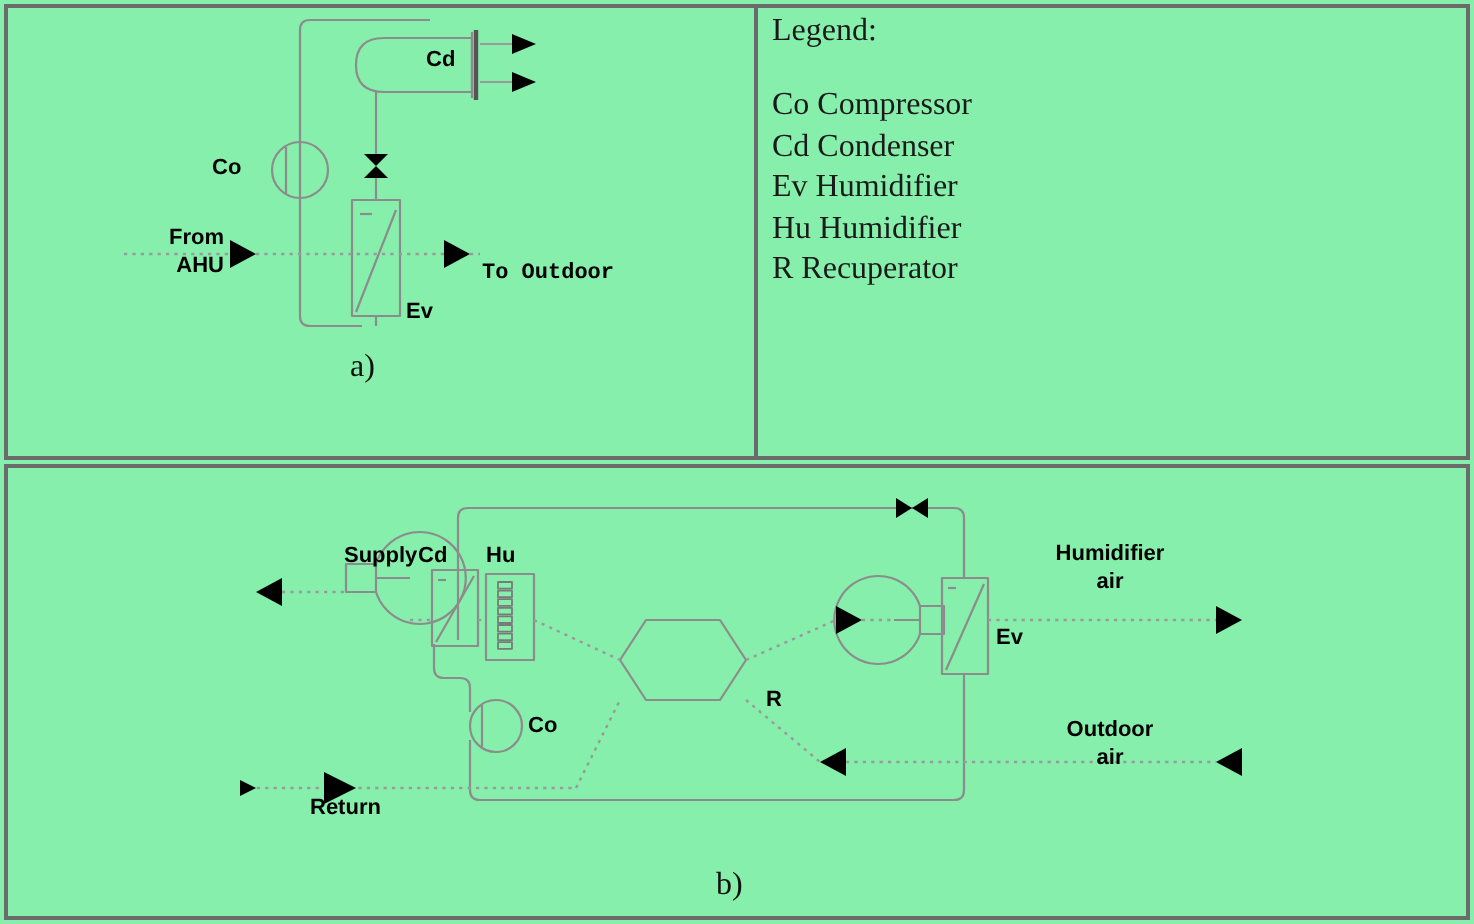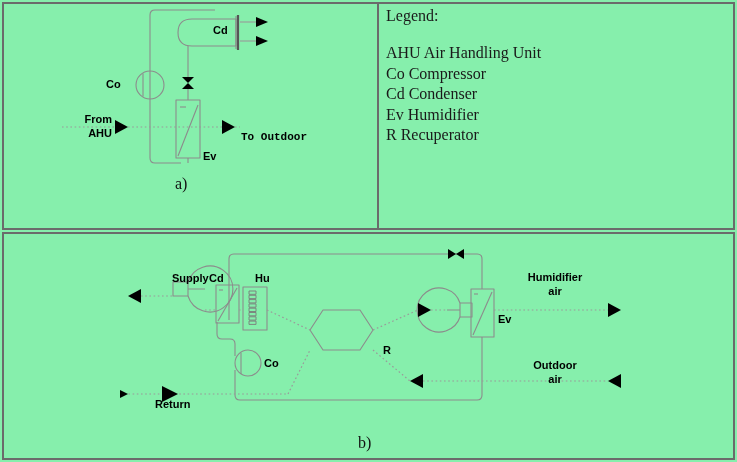--- a/index.html
+++ b/index.html
@@ -206,37 +206,37 @@
 
       <path d="M423,374 L410,381 L423,388 Z"></path>
 
       <path d="M621,374 L608,381 L621,388 Z"></path>
     </g>
   </svg>
 
   <div class="legend-box">
     <div class="legend-title">Legend:</div>
     <div class="legend-gap"></div>
-    <div class="legend-line">AHU Air Handling Unit</div>
     <div class="legend-line">Co Compressor</div>
     <div class="legend-line">Cd Condenser</div>
     <div class="legend-line">Ev Humidifier</div>
+    <div class="legend-line">Hu Humidifier</div>
     <div class="legend-line">R Recuperator</div>
   </div>
 
   <div class="dlab" style="left:213px;top:24px;">Cd</div>
   <div class="dlab" style="left:106px;top:78px;">Co</div>
   <div class="dlab" style="left:203px;top:150px;">Ev</div>
   <div class="dlab r" style="left:56px;top:113px;width:56px;">From</div>
   <div class="dlab r" style="left:56px;top:127px;width:56px;">AHU</div>
   <div class="dlab" style="left:241px;top:131px;font-family:Liberation Mono, monospace;">To Outdoor</div>
 
   <div class="dlab" style="left:154px;top:272px;margin-left:18px;">Supply</div>
   <div class="dlab" style="left:209px;top:272px;">Cd</div>
-  <div class="dlab" style="left:243px;top:272px;margin-left:12px;">Hu</div>
+  <div class="dlab" style="left:243px;top:272px;">Hu</div>
   <div class="dlab" style="left:264px;top:357px;">Co</div>
   <div class="dlab" style="left:383px;top:344px;">R</div>
   <div class="dlab" style="left:498px;top:313px;">Ev</div>
   <div class="dlab" style="left:155px;top:398px;">Return</div>
   <div class="dlab c" style="left:510px;top:271px;width:90px;">Humidifier</div>
   <div class="dlab c" style="left:510px;top:285px;width:90px;">air</div>
   <div class="dlab c" style="left:510px;top:359px;width:90px;">Outdoor</div>
   <div class="dlab c" style="left:510px;top:373px;width:90px;">air</div>
 
   <div class="caption" id="cap-a">a)</div>

